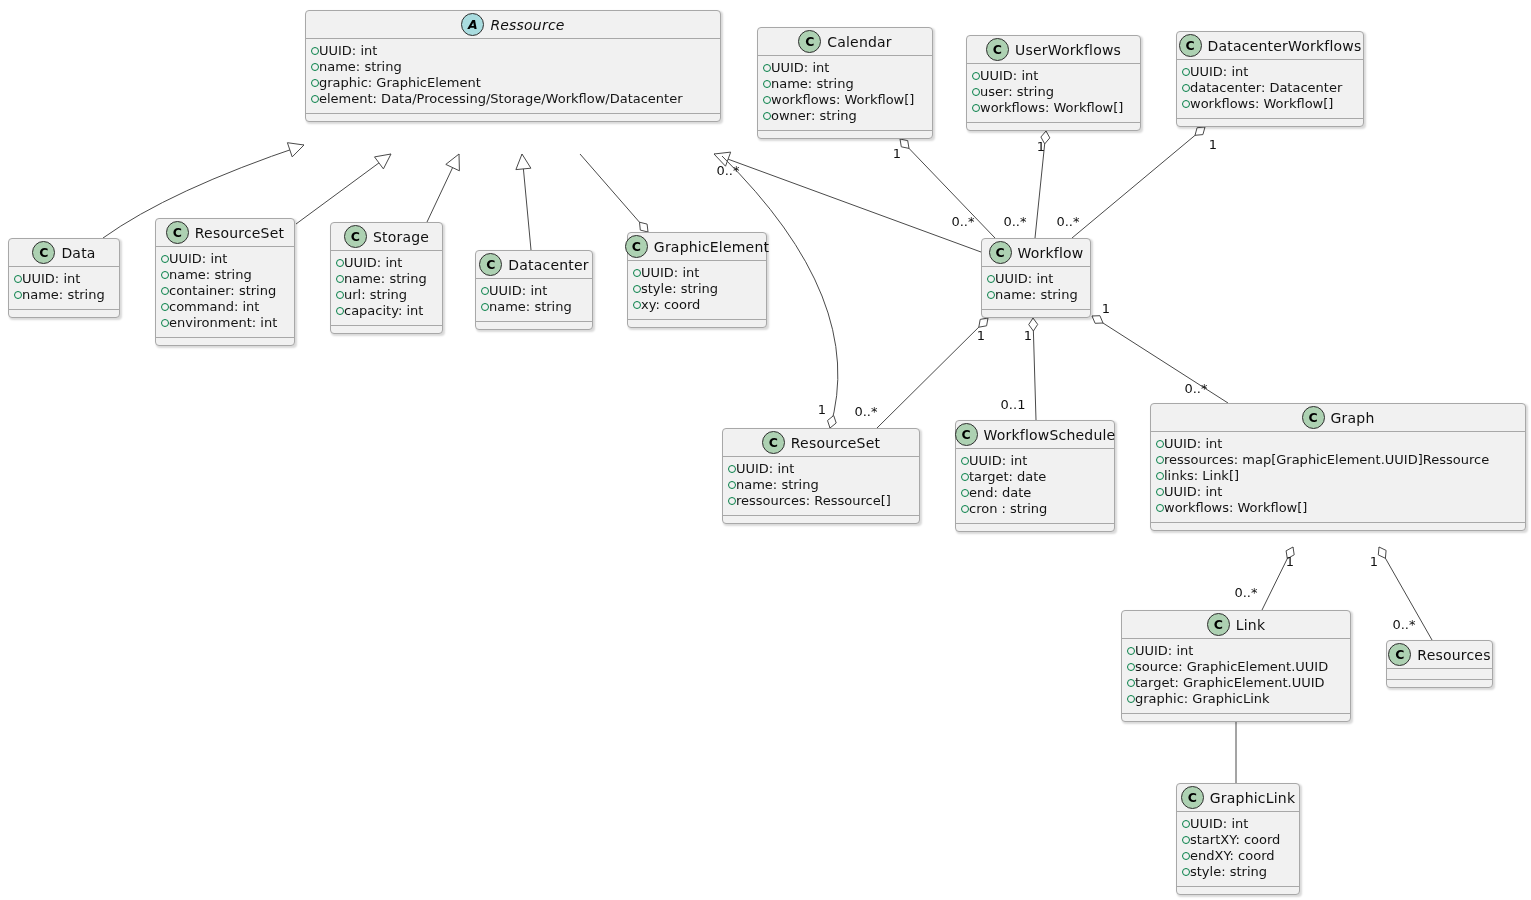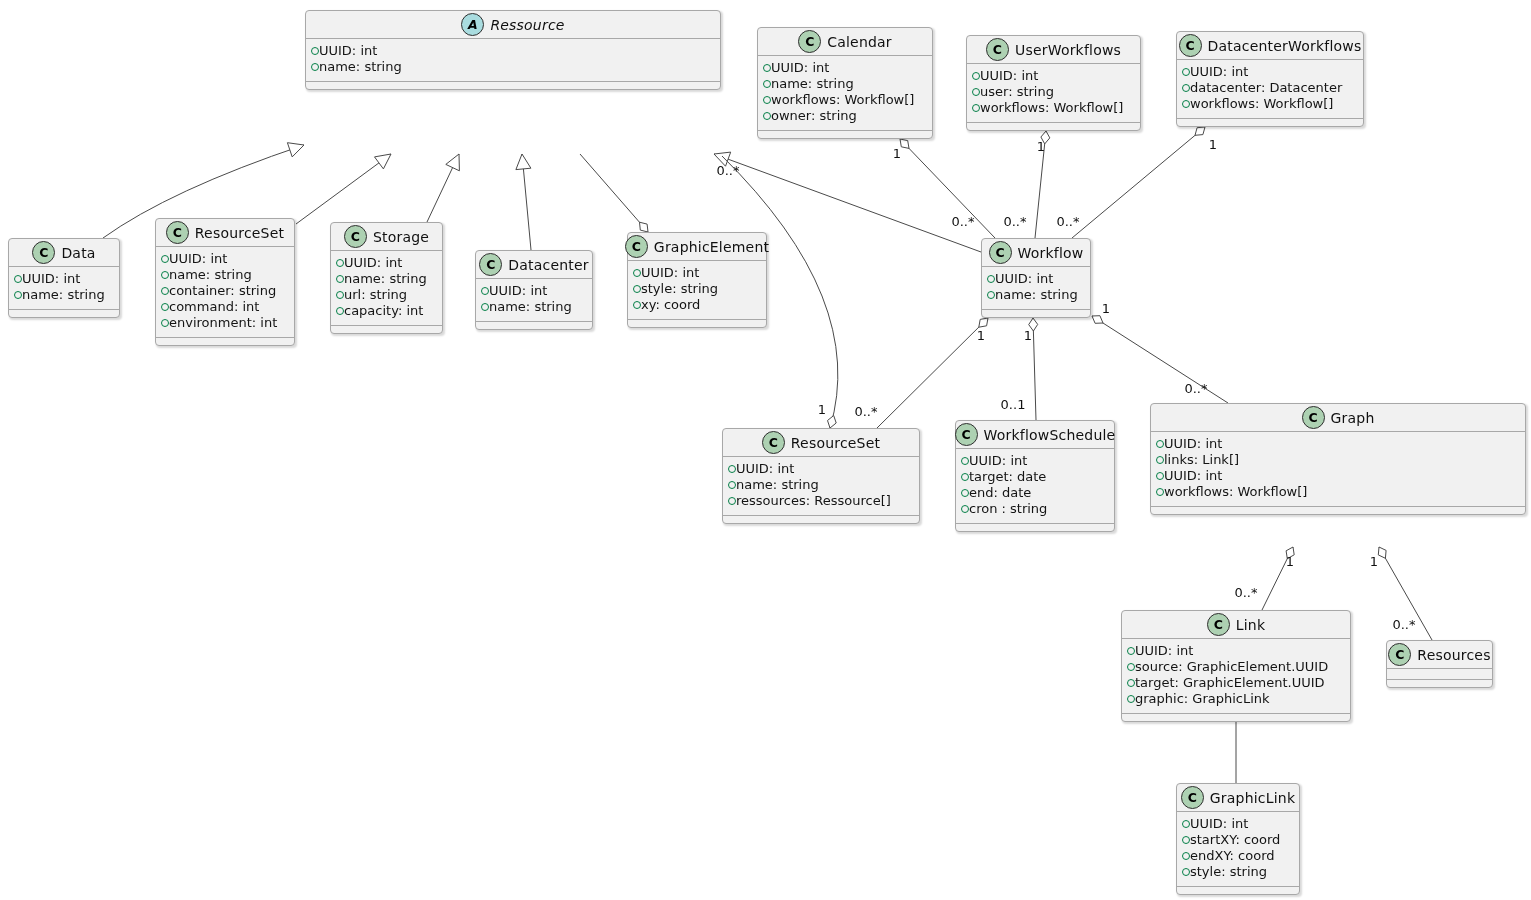--- a/index.html
+++ b/index.html
@@ -102,20 +102,28 @@
         </div>
         <div class="uml-attrs">
           <div class="uml-attr">
             <span class="field-dot"></span>
             <span>UUID: int</span>
           </div>
           <div class="uml-attr">
             <span class="field-dot"></span>
             <span>name: string</span>
           </div>
+          <div class="uml-attr">
+            <span class="field-dot"></span>
+            <span>graphic: GraphicElement</span>
+          </div>
+          <div class="uml-attr">
+            <span class="field-dot"></span>
+            <span>element: Data/Processing/Storage/Workflow/Datacenter</span>
+          </div>
         </div>
         <div class="uml-methods"></div>
       </div>
       <div class="uml-class" style="left: 8px; top: 238px; width: 112px;">
         <div class="uml-title">
           <span class="stereo-circle" style="background: rgb(173, 209, 178);">C</span>
           <span class="uml-name">Data</span>
         </div>
         <div class="uml-attrs">
           <div class="uml-attr">
@@ -353,20 +361,24 @@
       </div>
       <div class="uml-class" style="left: 1150px; top: 403px; width: 376px;">
         <div class="uml-title">
           <span class="stereo-circle" style="background: rgb(173, 209, 178);">C</span>
           <span class="uml-name">Graph</span>
         </div>
         <div class="uml-attrs">
           <div class="uml-attr">
             <span class="field-dot"></span>
             <span>UUID: int</span>
+          </div>
+          <div class="uml-attr">
+            <span class="field-dot"></span>
+            <span>ressources: map[GraphicElement.UUID]Ressource</span>
           </div>
           <div class="uml-attr">
             <span class="field-dot"></span>
             <span>links: Link[]</span>
           </div>
           <div class="uml-attr">
             <span class="field-dot"></span>
             <span>UUID: int</span>
           </div>
           <div class="uml-attr">

